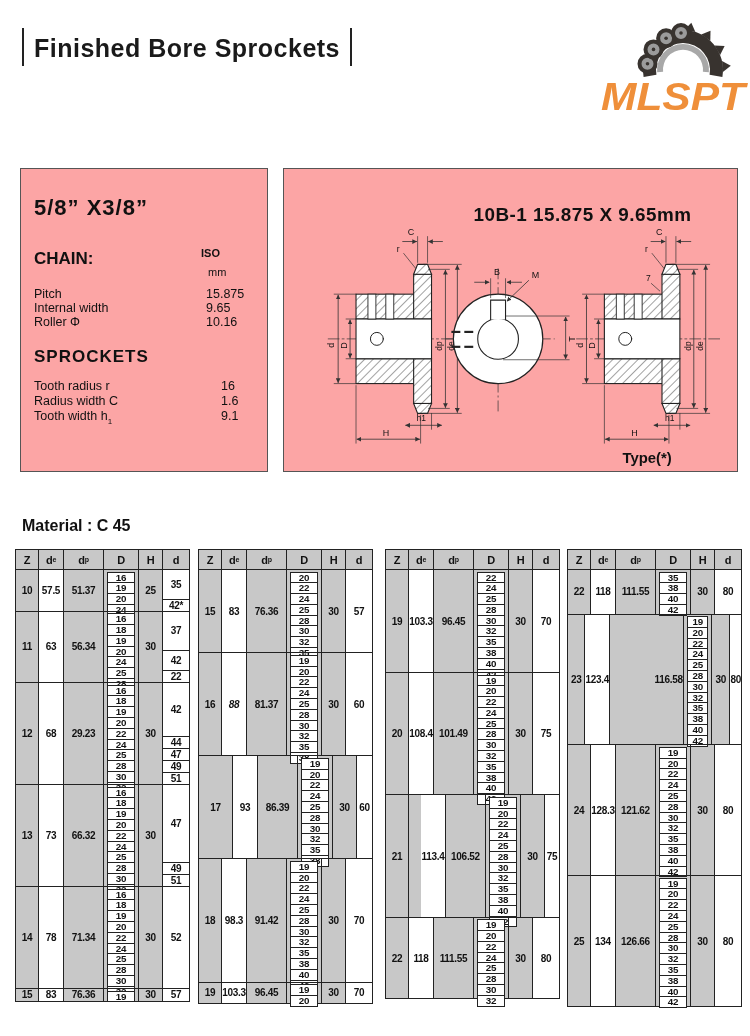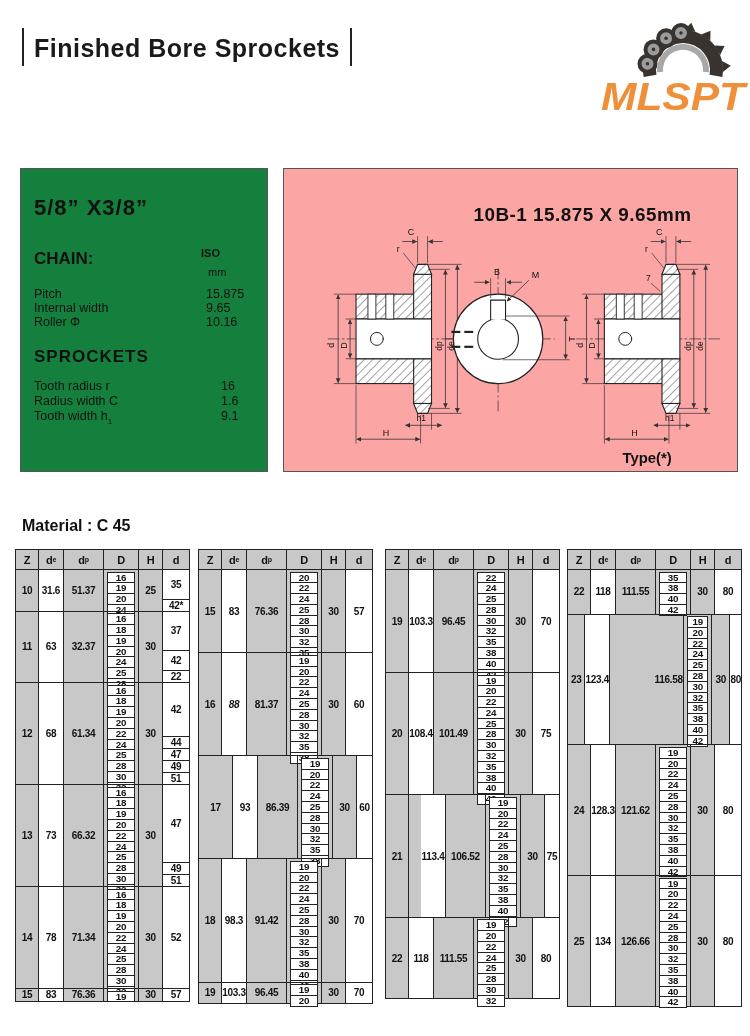--- a/index.html
+++ b/index.html
@@ -11,21 +11,21 @@
   }
   
   .title-bar { position:absolute; width:2px; height:38px; background:#222; top:28px; }
   .page-title {
     position:absolute; left:34px; top:34px; font-size:25px; font-weight:bold;
     letter-spacing:0.5px; color:#1a1a1a;
   }
   
   .spec-box {
     position:absolute; left:20px; top:168px; width:248px; height:304px;
-    border:1px solid #555; background:#15803d;
+    border:1px solid #555; background:#fca5a5;
   }
   .spec-box .size-title { position:absolute; left:13px; top:26px; font-size:22px; font-weight:bold; letter-spacing:1px; }
   .spec-box .chain-label { position:absolute; left:13px; top:80px; font-size:17px; font-weight:bold; }
   .spec-box .standard { position:absolute; left:180px; top:78px; font-size:11px; font-weight:bold; }
   .spec-box .standard-unit { position:absolute; left:187px; top:97px; font-size:11px; }
   .spec-box .sprockets-label { position:absolute; left:13px; top:178px; font-size:17px; font-weight:bold; letter-spacing:1px; }
   .spec-row { position:absolute; left:0; width:100%; font-size:12.5px; }
   .spec-row .spec-label { position:absolute; left:13px; white-space:nowrap; }
   .spec-row .spec-value { position:absolute; left:185px; white-space:nowrap; }
   .spec-row .spec-value.v2 { left:200px; }
@@ -246,58 +246,58 @@
         </div>
         <div class="th" style="width: 24px;">
           <span>H</span>
         </div>
         <div class="th" style="width: 21px;">
           <span>d</span>
         </div>
       </div>
       <div class="group" style="height: 40.8px;">
         <div class="cell " style="width: 23px;">10</div>
-        <div class="cell bg-w" style="width: 25px;">31.6</div>
+        <div class="cell bg-w" style="width: 25px;">57.5</div>
         <div class="cell " style="width: 40px;">51.37</div>
         <div class="bores" style="width: 35px;">
           <div class="bore">16</div>
           <div class="bore">19</div>
           <div class="bore">20</div>
           <div class="bore">24</div>
         </div>
         <div class="cell" style="width: 24px;">25</div>
         <div class="dcol">
           <div class="dspan" style="flex: 3 1 0%;">35</div>
           <div class="dspan" style="flex: 1 1 0%;">42*</div>
         </div>
       </div>
       <div class="group" style="height: 71.4px;">
         <div class="cell " style="width: 23px;">11</div>
         <div class="cell bg-w" style="width: 25px;">63</div>
-        <div class="cell " style="width: 40px;">32.37</div>
+        <div class="cell " style="width: 40px;">56.34</div>
         <div class="bores" style="width: 35px;">
           <div class="bore">16</div>
           <div class="bore">18</div>
           <div class="bore">19</div>
           <div class="bore">20</div>
           <div class="bore">24</div>
           <div class="bore">25</div>
           <div class="bore">28</div>
         </div>
         <div class="cell" style="width: 24px;">30</div>
         <div class="dcol">
           <div class="dspan" style="flex: 4 1 0%;">37</div>
           <div class="dspan" style="flex: 2 1 0%;">42</div>
           <div class="dspan" style="flex: 1 1 0%;">22</div>
         </div>
       </div>
       <div class="group" style="height: 102px;">
         <div class="cell " style="width: 23px;">12</div>
         <div class="cell bg-w" style="width: 25px;">68</div>
-        <div class="cell " style="width: 40px;">61.34</div>
+        <div class="cell " style="width: 40px;">29.23</div>
         <div class="bores" style="width: 35px;">
           <div class="bore">16</div>
           <div class="bore">18</div>
           <div class="bore">19</div>
           <div class="bore">20</div>
           <div class="bore">22</div>
           <div class="bore">24</div>
           <div class="bore">25</div>
           <div class="bore">28</div>
           <div class="bore">30</div>

